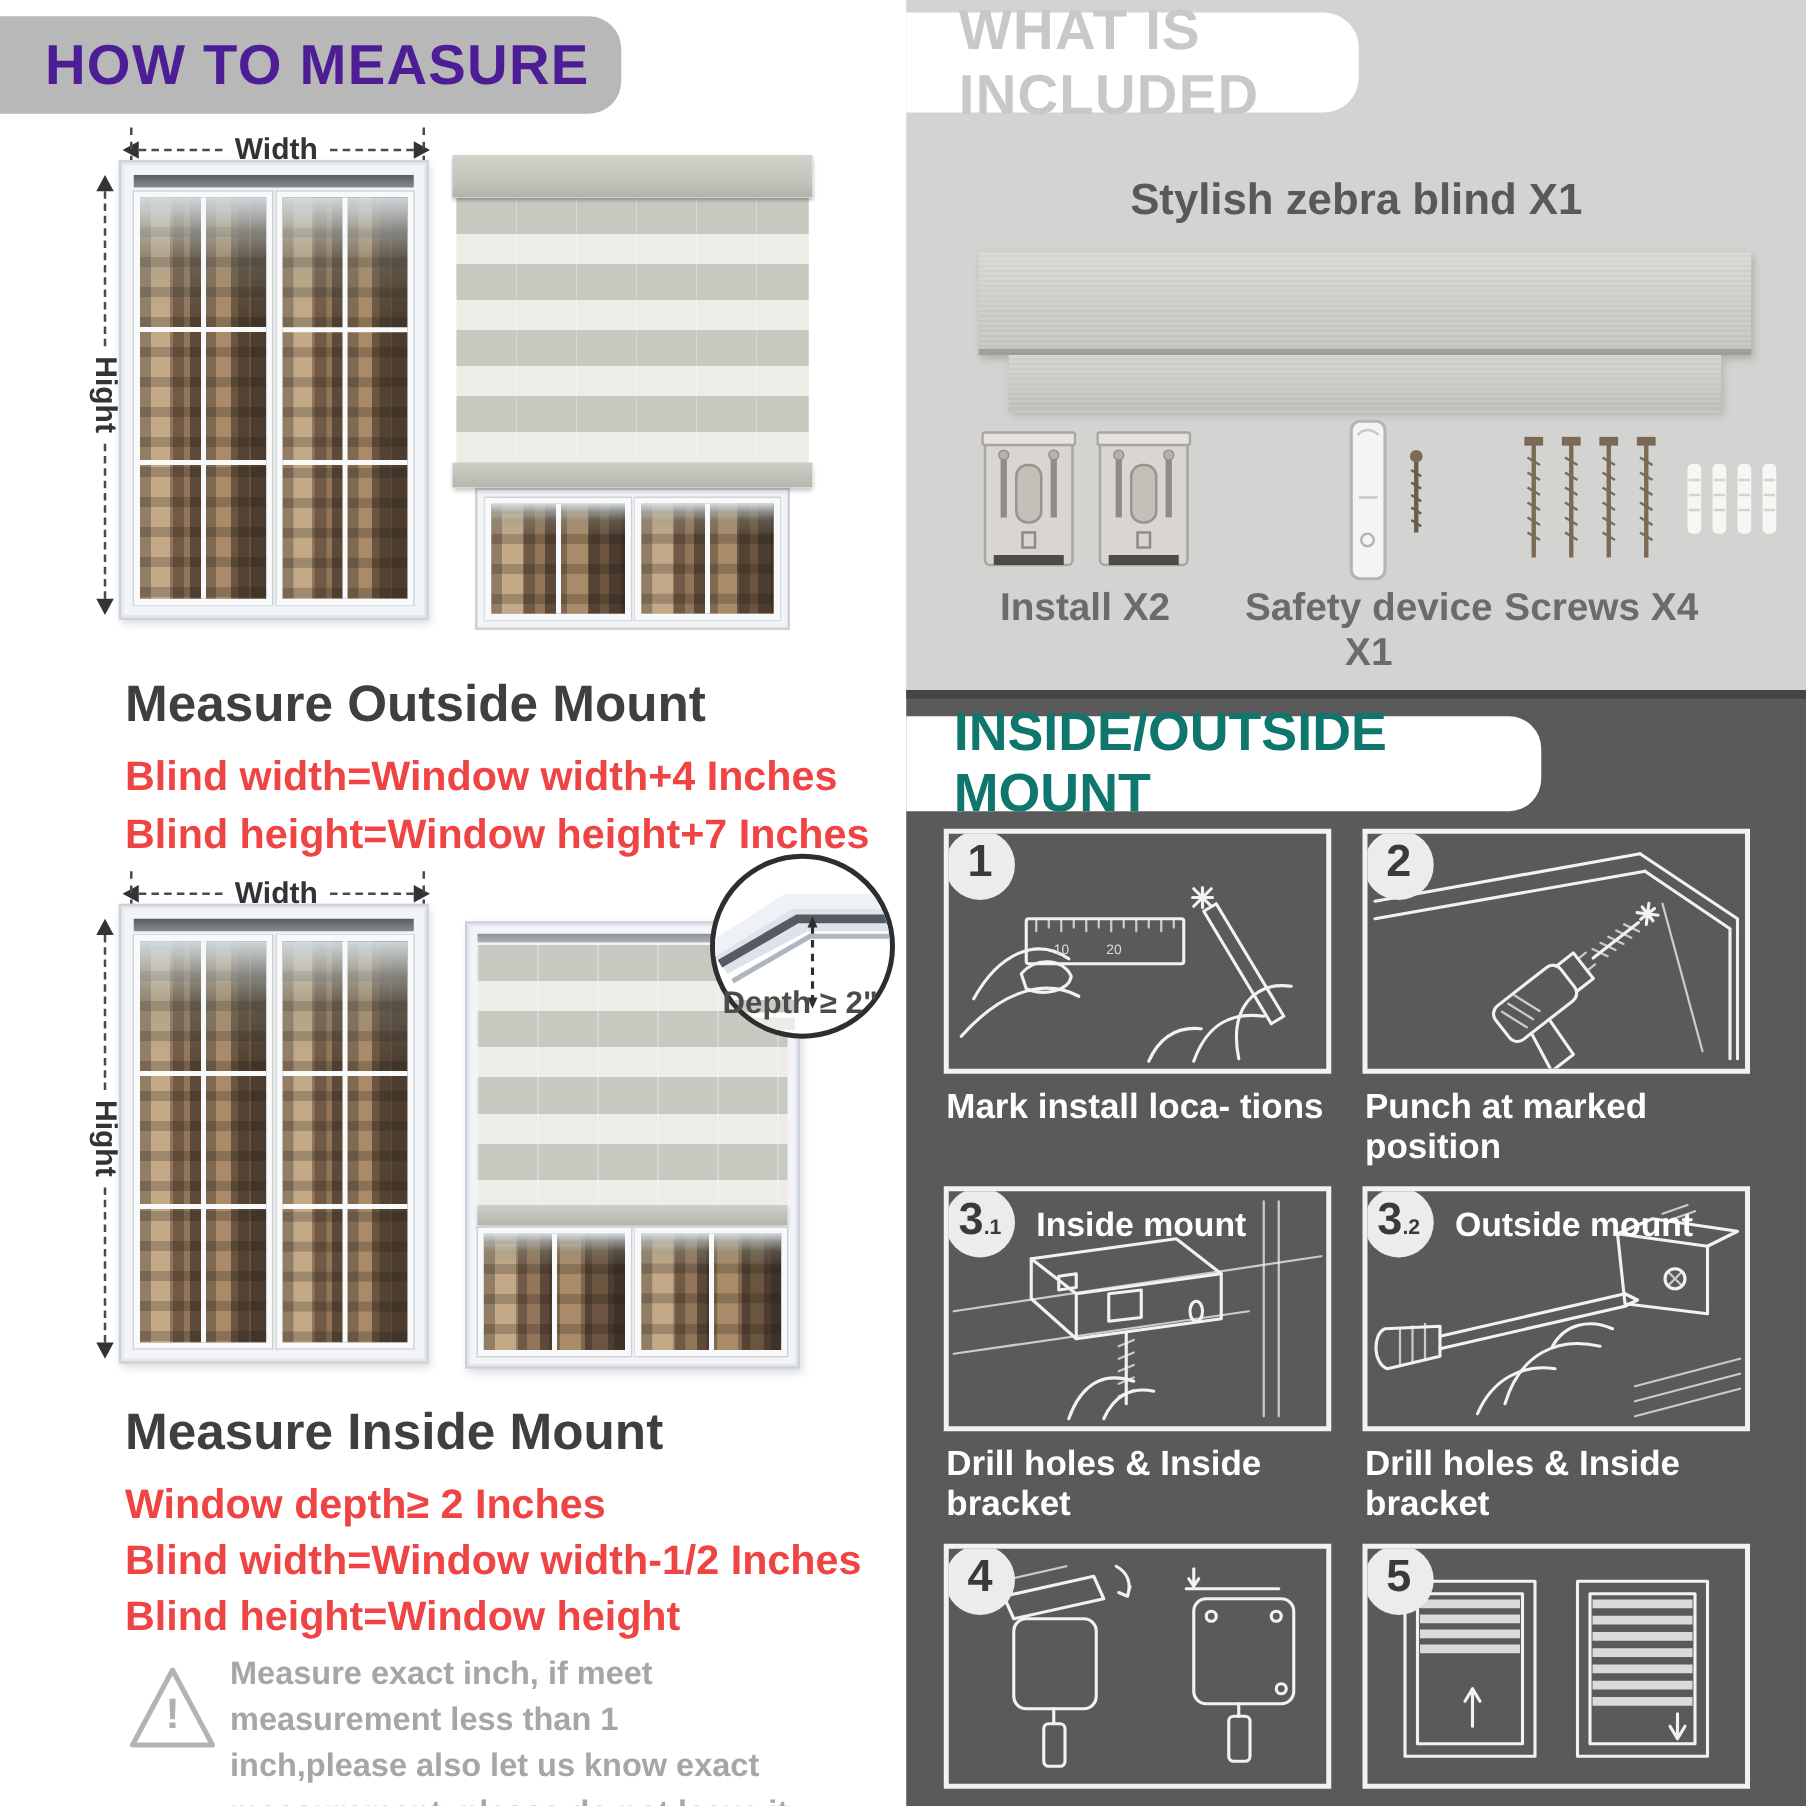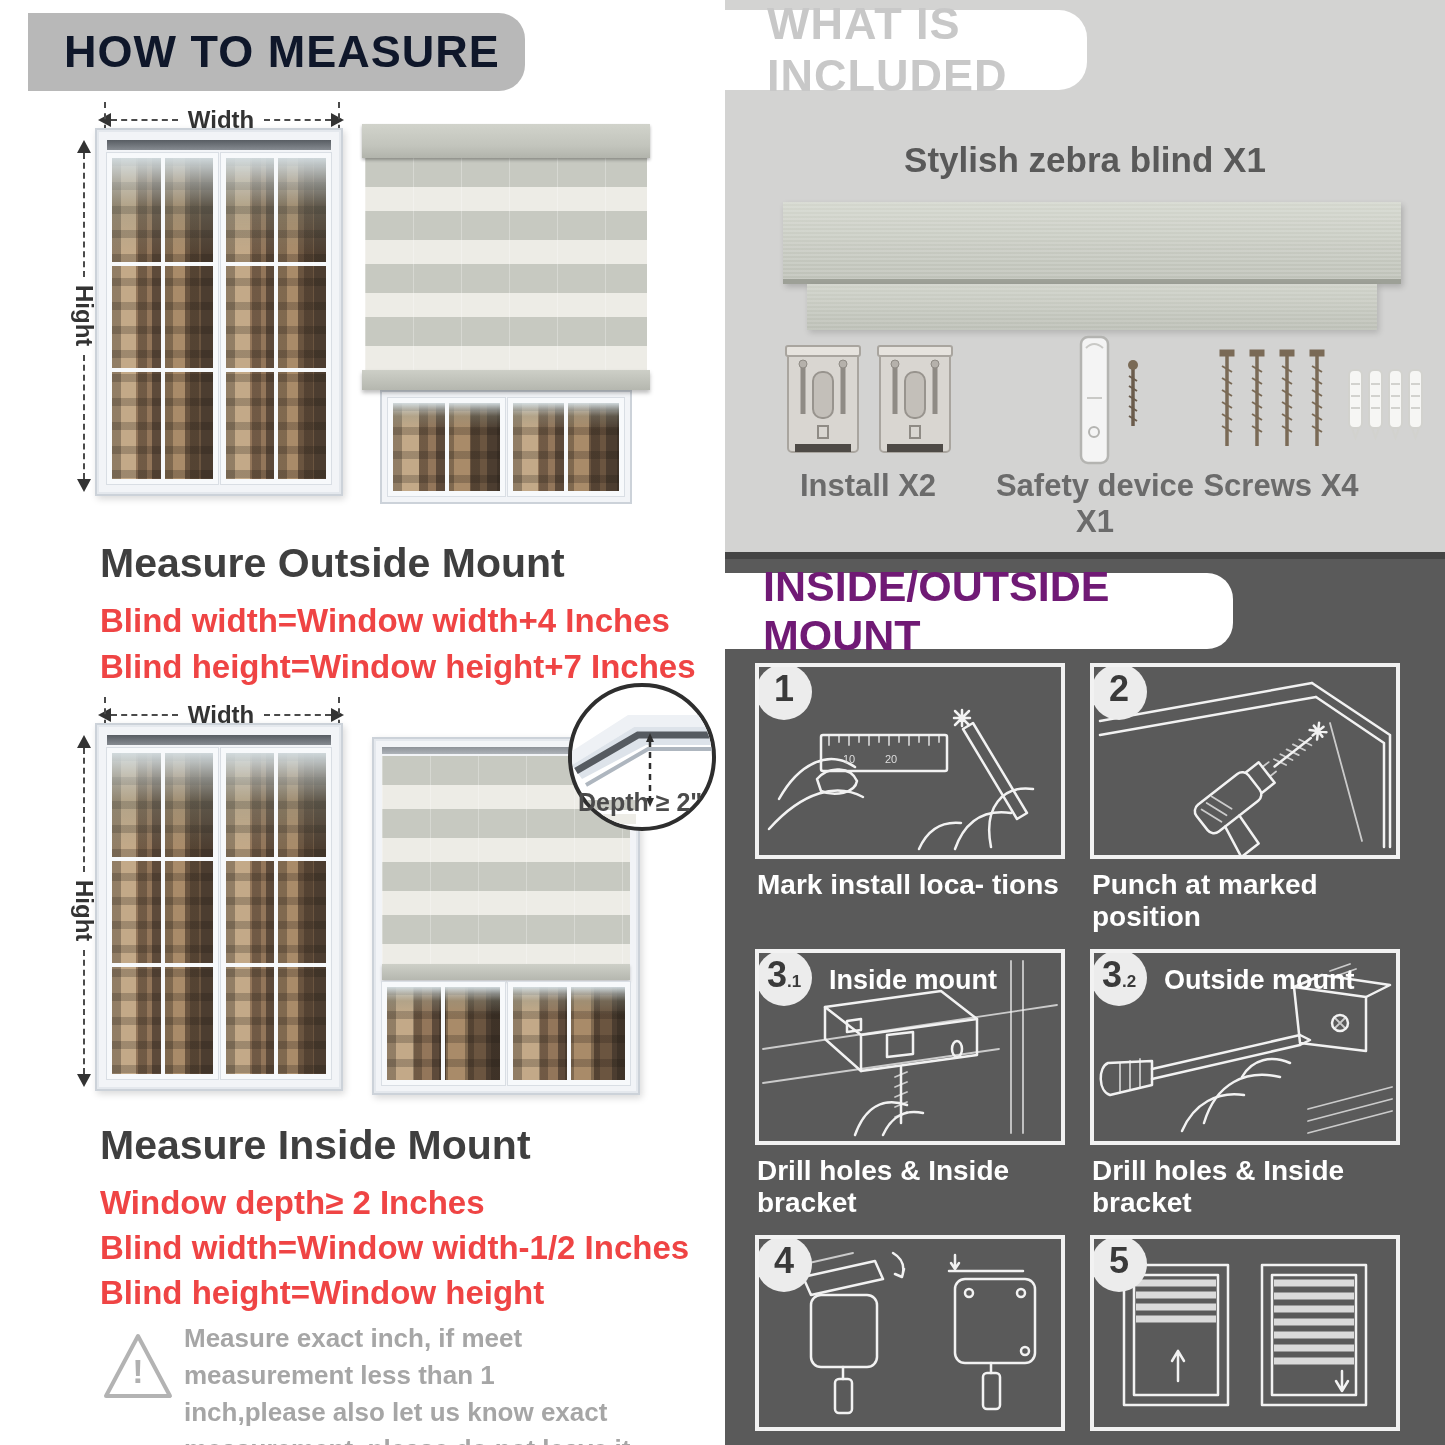--- a/index.html
+++ b/index.html
@@ -2,21 +2,21 @@
 <html><head>
 <meta charset="utf-8">
 <style>
   html,body { margin:0; padding:0; background:#fff; }
   .page { position:relative; width:1445px; height:1445px; background:#fff; overflow:hidden;
           font-family:"Liberation Sans", sans-serif; }
 
   
   .howto-header { position:absolute; left:0; top:13px; width:497px; height:78px; background:#b8b8b8;
     border-radius:0 26px 26px 0; display:flex; align-items:center; padding-left:36px; box-sizing:border-box;
-    color:#0f172a; font-size:45px; font-weight:700; letter-spacing:1px;margin-left:28px; }
+    color:#4c1d95; font-size:45px; font-weight:700; letter-spacing:1px; }
 
   .win { position:absolute; background:#f2f4f7; border:2px solid #ccd2d9; box-sizing:border-box;
     box-shadow: inset 0 0 0 2px #e4e8ed, 2px 3px 7px rgba(0,0,0,.15); padding:10px; display:flex; flex-direction:column; }
   .win .jamb { height:10px; background:linear-gradient(180deg,#585d63,#868b91); flex:none; margin-bottom:3px; }
   .win .sashes { flex:1; display:flex; gap:3px; min-height:0; }
   .sash { flex:1; min-width:0; border:5px solid #f7f9fb; box-shadow:0 0 0 1px #d9dee4; position:relative; }
   .glass-bg { background-color:#7d6850;
     background-image:
       linear-gradient(180deg, rgba(214,224,228,.95) 0%, rgba(196,206,206,.6) 7%, rgba(140,150,138,.3) 15%, rgba(0,0,0,0) 30%),
       repeating-linear-gradient(90deg, rgba(32,26,20,.30) 0px, rgba(32,26,20,.30) 9px, rgba(0,0,0,0) 9px, rgba(0,0,0,0) 26px),
@@ -91,21 +91,21 @@
   .bar-bottom { position:absolute; left:82px; top:284px; width:570px; height:46px;
     background:repeating-linear-gradient(180deg, rgba(255,255,255,.12) 0 2px, rgba(0,0,0,0) 2px 4px),
                linear-gradient(180deg,#cfd2c9,#bcbfb6); box-shadow:2px 3px 6px rgba(0,0,0,.15); }
   .grp { position:absolute; }
   .item-lbl { position:absolute; top:468px; text-align:center; font-size:31px; font-weight:700; color:#6b6b6b; }
 
   .mount { position:absolute; left:725px; top:552px; width:720px; height:893px; background:#5a5a5a;
     border-top:7px solid #454545; box-sizing:border-box; }
   .mnt-header { position:absolute; left:0; top:14px; width:508px; height:76px; background:#ffffff;
     border-radius:0 26px 26px 0; display:flex; align-items:center; padding-left:38px; box-sizing:border-box;
-    color:#701a75; font-size:43px; font-weight:700; }
+    color:#0f766e; font-size:43px; font-weight:700; }
   .steps { position:absolute; left:30px; top:104px; width:645px; display:grid;
     grid-template-columns:310px 310px; column-gap:25px; row-gap:16px; }
   .panel { position:relative; height:188px; border:4px solid #f2f2f2; overflow:hidden; }
   .panel svg.art { position:absolute; inset:0; width:100%; height:100%; }
   .badge { position:absolute; left:-3px; top:-3px; width:56px; height:56px; border-radius:50%; background:#ececec;
     display:flex; align-items:baseline; justify-content:center; padding-top:7px; box-sizing:border-box; z-index:2; }
   .badge .n { font-size:36px; font-weight:700; color:#3a3a3a; line-height:1; }
   .badge .s { font-size:17px; font-weight:700; color:#3a3a3a; }
   .ptitle { position:absolute; left:70px; top:12px; color:#fff; font-size:27px; font-weight:700; z-index:2; }
   .caption { margin-top:10px; color:#ffffff; font-size:28px; font-weight:700; padding-left:2px; min-height:38px; }

